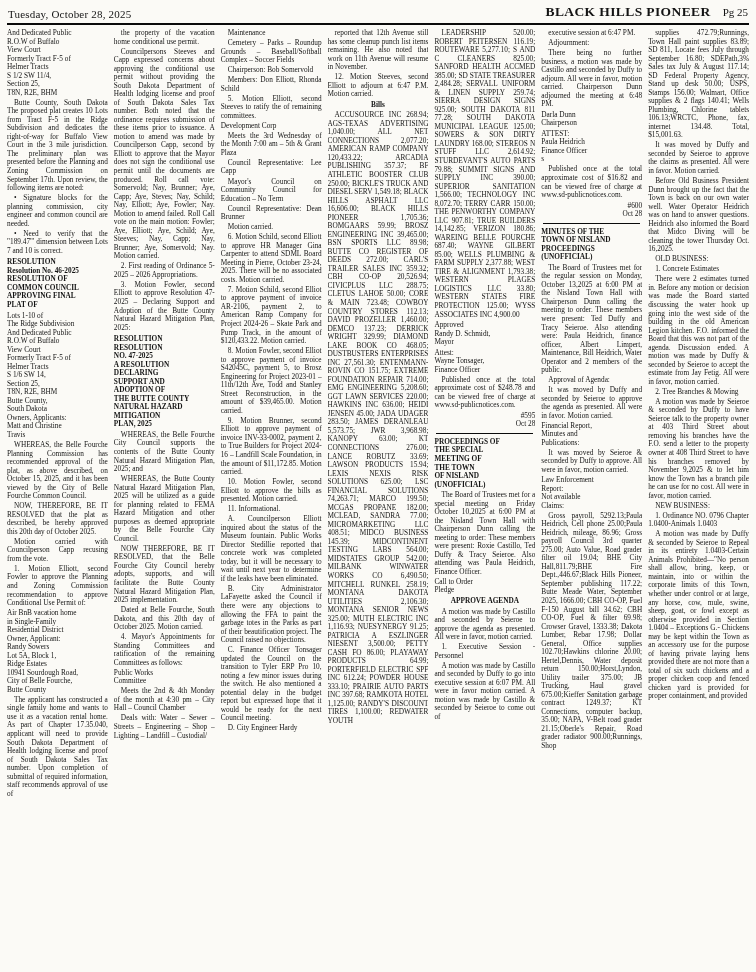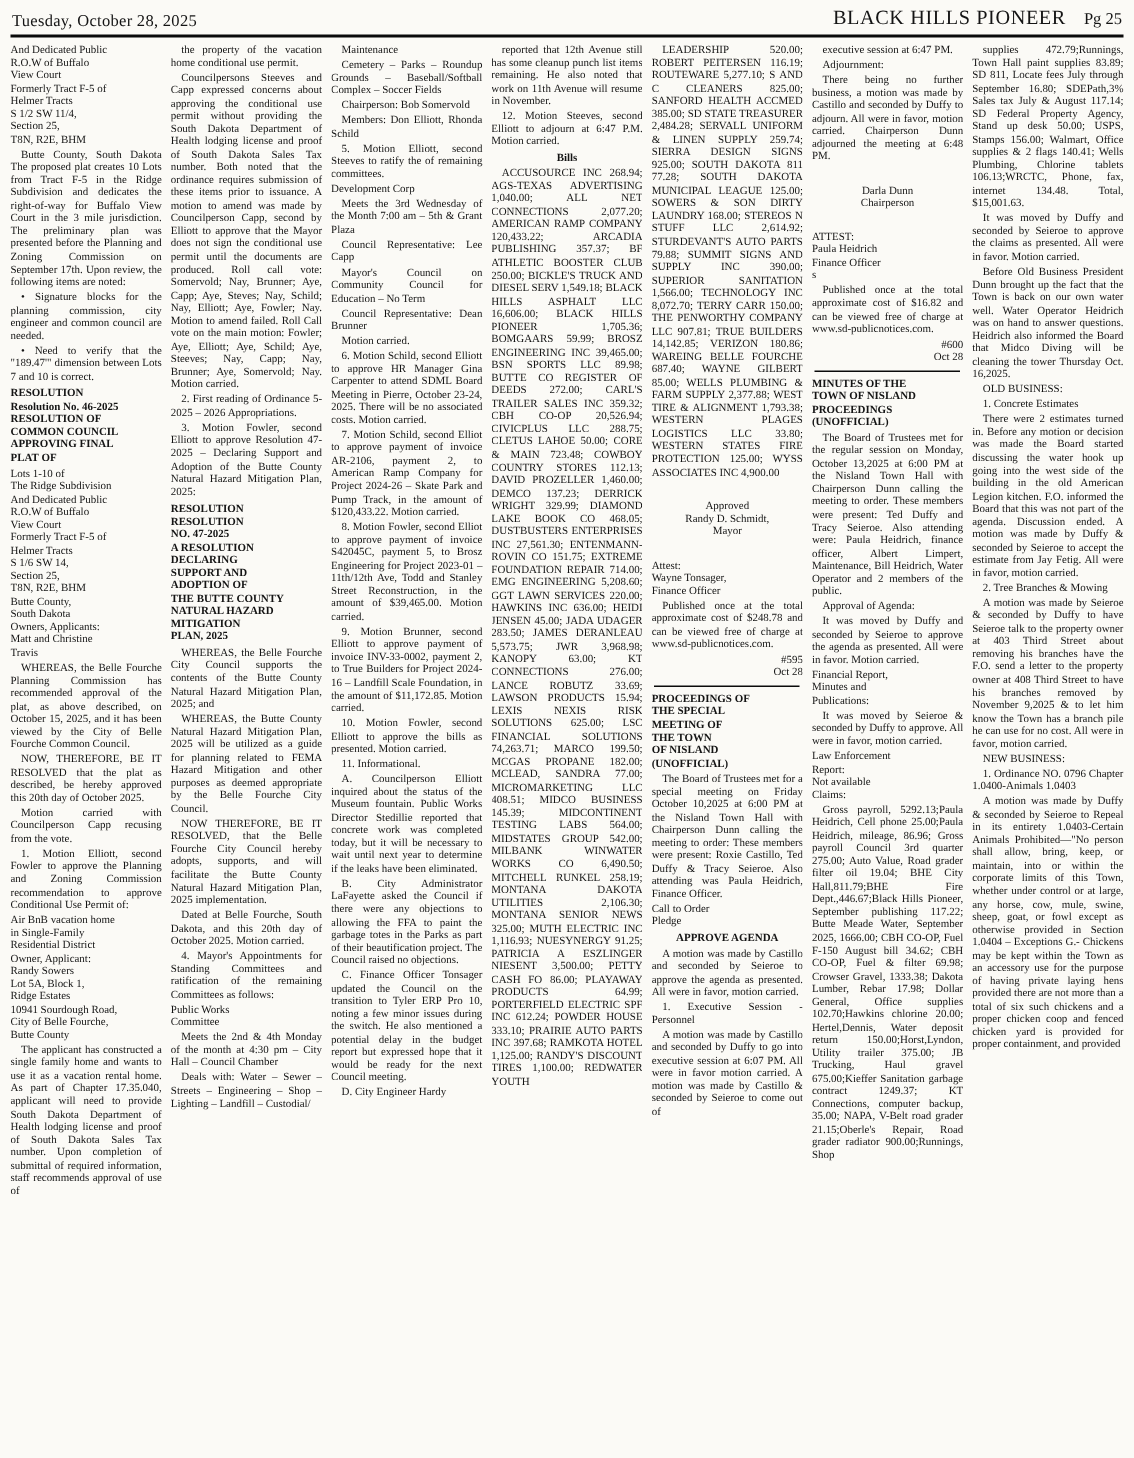--- a/index.html
+++ b/index.html
@@ -6,35 +6,35 @@
   body{
     width:756px;height:972px;overflow:hidden;
     background:#fbfaf6;color:#141414;
     font-family:"Liberation Serif", serif;
     -webkit-font-smoothing:antialiased;
   }
   .page{box-sizing:border-box;width:756px;height:972px;padding:3px 7px 4px;background:#fbfaf6}
   .hdr{display:flex;justify-content:space-between;align-items:flex-end;padding:1px 1px 2px}
   .hdr .date{font-size:11px;letter-spacing:.2px}
   .hdr .right{display:flex;align-items:baseline;gap:12px}
-  .hdr .masthead{font-weight:normal;font-size:13.5px;letter-spacing:.4px}
+  .hdr .masthead{font-weight:bold;font-size:13.5px;letter-spacing:.4px}
   .hdr .pgno{font-size:11px;font-weight:normal}
   .hdr-rule{border:0;border-top:2.5px solid #0a0a0a;margin:1px 0 4px}
   .cols{display:flex;gap:6px;height:942px;overflow:hidden}
   .col{
     flex:1 1 0;min-width:0;overflow:hidden;
     font-size:7.3px;line-height:1.17;text-align:justify;
     word-break:break-word;
   }
   .blk{margin:0 0 1.5px}
   .blk.p{text-indent:7px}
   .blk.l{text-align:left;white-space:pre-line;text-indent:0}
   .blk.h{font-weight:bold;text-align:left;text-indent:0;white-space:pre-line;margin:3px 0 2px}
   .blk.c{text-align:center;text-indent:0;font-weight:bold;margin:2px 0}
-  .blk.r{text-align:center;text-indent:0;white-space:pre-line;margin:14px 0}
+  .blk.r{text-align:left;text-indent:0;white-space:pre-line;margin:2px 0}
   .blk.rb{text-align:right;font-weight:normal;text-indent:0;white-space:pre-line;margin:2px 0}
   .blk.rule{border:0;border-top:1px solid #0a0a0a;margin:4px 2px;height:0}
 </style>
 </head>
 <body>
 
 <div class="page">
   <div class="hdr">
     <span class="date">Tuesday, October 28, 2025</span>
     <span class="right">

